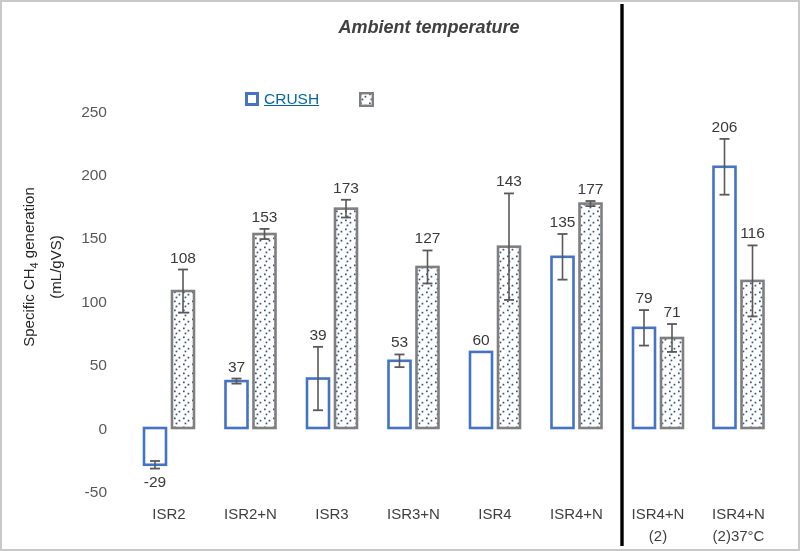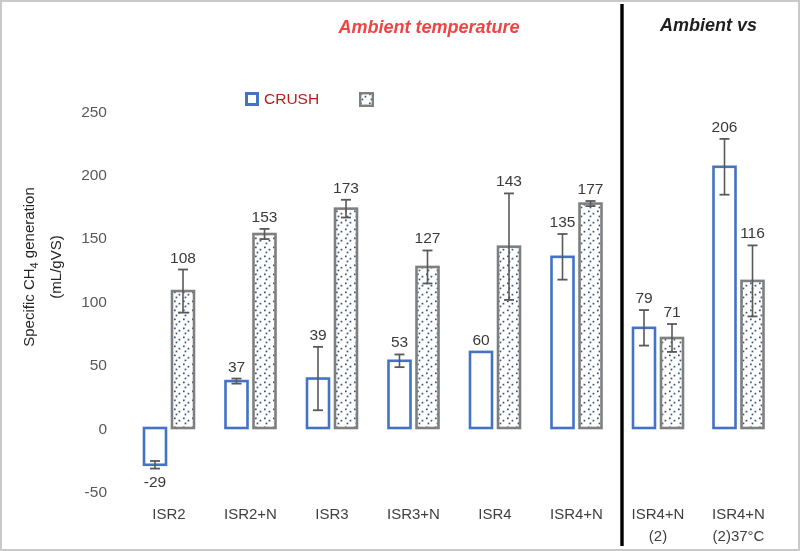--- a/index.html
+++ b/index.html
@@ -3,31 +3,31 @@
 <meta charset="utf-8">
 <style>
   html,body{margin:0;padding:0;background:#fff;}
   .figure{
     position:relative;width:796px;height:547px;margin:0;
     border:2px solid #C9C9C9;background:#fff;overflow:hidden;
     font-family:"Liberation Sans", sans-serif;
   }
   .title-left{
     position:absolute;left:260px;top:15px;width:334px;text-align:center;
-    font-size:18px;font-style:italic;font-weight:700;color:#ef4444;
+    font-size:18px;font-style:italic;font-weight:700;color:#404040;
   }
   .title-right{
     position:absolute;left:658px;top:11px;width:130px;text-align:left;
     font-size:18px;font-style:italic;font-weight:700;color:#1f1f1f;line-height:24px;
   }
   .legend{
     position:absolute;left:243px;top:88px;display:flex;align-items:center;gap:40px;
   }
   .legend-item{display:flex;align-items:center;gap:5px;}
-  .legend-item .label{font-size:15.5px;color:#b91c1c;}
+  .legend-item .label{font-size:15.5px;color:#0369a1;text-decoration:underline;}
   .swatch-crush{
     display:inline-block;width:14px;height:14px;box-sizing:border-box;
     border:3.5px solid #4472C4;background:#fff;
   }
   .swatch-post{display:inline-block;}
   .ylabel{
     position:absolute;left:-84px;top:243px;width:244px;height:44px;
     transform:rotate(-90deg);text-align:center;
     font-size:15px;color:#262626;line-height:21px;
   }
@@ -146,21 +146,20 @@
       <text x="574.5" y="517" text-anchor="middle" font-size="15" fill="#404040">ISR4+N</text>
       <text x="656" y="517" text-anchor="middle" font-size="15" fill="#404040">ISR4+N</text>
       <text x="656" y="539" text-anchor="middle" font-size="15" fill="#404040">(2)</text>
       <text x="736.5" y="517" text-anchor="middle" font-size="15" fill="#404040">ISR4+N</text>
       <text x="736.5" y="539" text-anchor="middle" font-size="15" fill="#404040">(2)37°C</text>
     </svg>
 
   <div class="title-left">Ambient temperature</div>
 
   <div class="title-right">
-    <div>Ambient vs</div>
   </div>
 
   <div class="legend">
     <div class="legend-item">
       <span class="swatch-crush" style="border-color: rgb(68, 114, 196);"></span>
       <span class="label">CRUSH</span>
     </div>
     <div class="legend-item">
       <svg class="swatch-post" width="15" height="15">
         <rect id="post-swatch-rect" x="1.2" y="1.2" width="12.6" height="12.6" stroke-width="2.4" fill="url(#dotPattern)" stroke="#7F7F7F"></rect>

